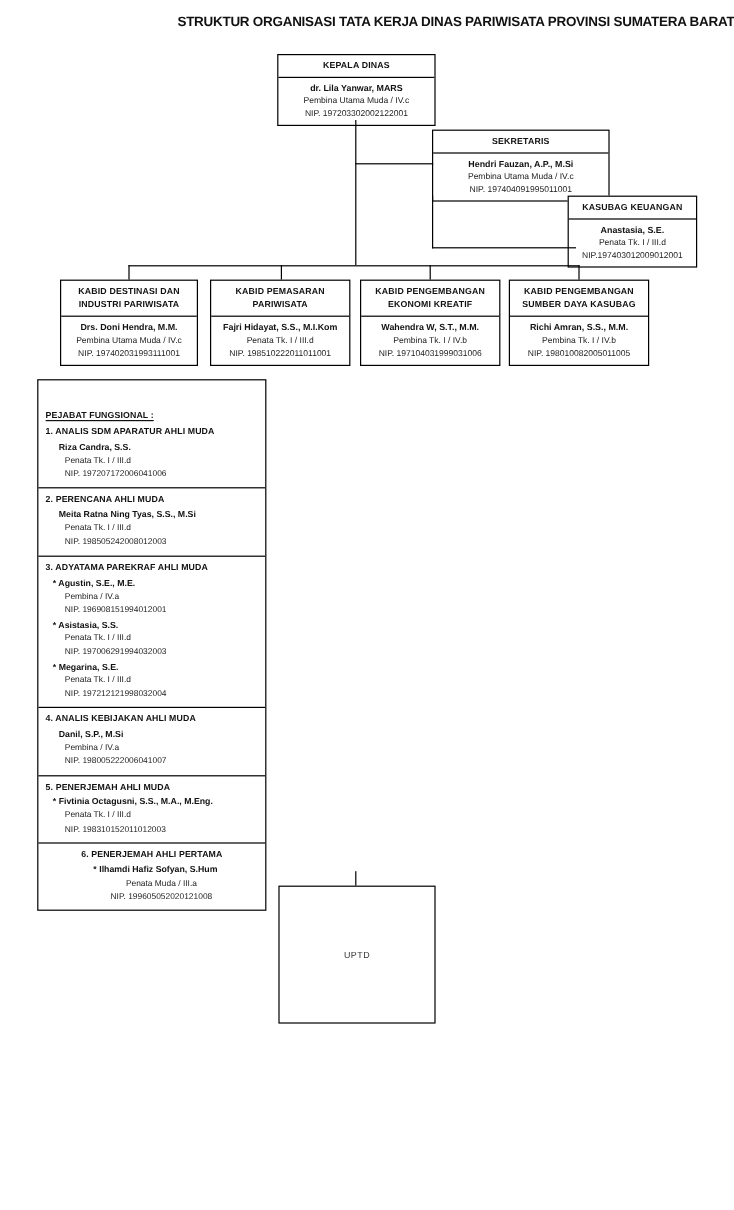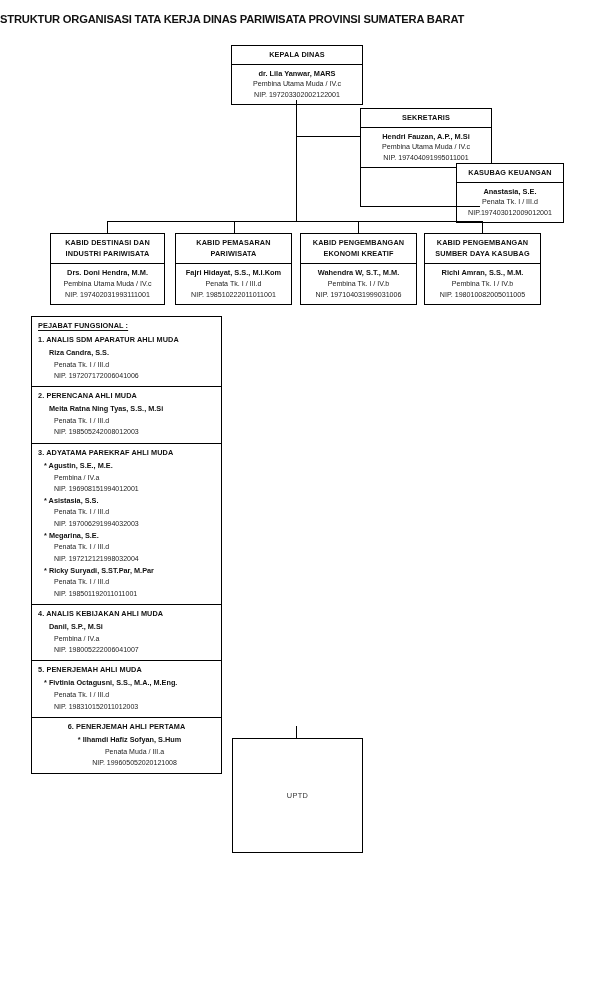--- a/index.html
+++ b/index.html
@@ -15,21 +15,21 @@
     color: #1a1a1a;
     overflow: hidden;
   }
 
   
   #chart-title {
     position: absolute;
     left: 0;
     top: 13px;
     width: 612px;
-    text-align: left;
+    text-align: right;
     font-size: 11.2px;
     font-weight: bold;
     letter-spacing: -0.2px;
     color: #111111;
   }
 
   
   .box {
     position: absolute;
     border: 1.4px solid #000000;
@@ -152,30 +152,30 @@
 
 <div class="box" id="box-kepala-dinas" style="left:231px; top:45px; width:132px;">
   <div class="box-title">KEPALA DINAS</div>
   <div class="box-body">
     <div class="nm">dr. Lila Yanwar, MARS</div>
     <div class="rk">Pembina Utama Muda / IV.c</div>
     <div class="nip">NIP. 197203302002122001</div>
   </div>
 </div>
 
-<div class="box" id="box-sekretaris" style="left:360px; top:108px; width:132px;text-align:center;">
+<div class="box" id="box-sekretaris" style="left:360px; top:108px; width:148px;text-align:center;">
   <div class="box-title">SEKRETARIS</div>
   <div class="box-body">
     <div class="nm">Hendri Fauzan, A.P., M.Si</div>
     <div class="rk">Pembina Utama Muda / IV.c</div>
     <div class="nip">NIP. 197404091995011001</div>
   </div>
 </div>
 
-<div class="box" id="box-kasubag" style="left:456px; top:163px; width:108px;">
+<div class="box" id="box-kasubag" style="left:473px; top:163px; width:108px;">
   <div class="box-title">KASUBAG KEUANGAN</div>
   <div class="box-body">
     <div class="nm">Anastasia, S.E.</div>
     <div class="rk">Penata Tk. I / III.d</div>
     <div class="nip">NIP.197403012009012001</div>
   </div>
 </div>
 
 <div class="line vline" style="left:296px; top:100px; height:121px;"></div>
 
@@ -235,21 +235,21 @@
   <div class="box-body">
     <div class="nm">Richi Amran, S.S., M.M.</div>
     <div class="rk">Pembina Tk. I / IV.b</div>
     <div class="nip">NIP. 198010082005011005</div>
   </div>
 </div>
 
 <div id="pejabat-panel">
 
 <div class="pf-group">
-      <div class="pf-header underline" style="margin-bottom: 3px;">PEJABAT FUNGSIONAL :</div>
+      <div class="pf-header underline" style="margin-bottom: 3px; margin-top: 20px;">PEJABAT FUNGSIONAL :</div>
       <div class="pf-header">1. ANALIS SDM APARATUR AHLI MUDA</div>
       <div class="pf-person">
         <div class="pf-name">Riza Candra, S.S.</div>
         <div class="pf-rank">Penata Tk. I / III.d</div>
         <div class="pf-nip">NIP. 197207172006041006</div>
       </div>
     </div>
     <div class="pf-group">
       <div class="pf-header">2. PERENCANA AHLI MUDA</div>
       <div class="pf-person">
@@ -267,25 +267,20 @@
       </div>
       <div class="pf-person bulleted">
         <div class="pf-name"><span class="bullet">* </span>Asistasia, S.S.</div>
         <div class="pf-rank">Penata Tk. I / III.d</div>
         <div class="pf-nip">NIP. 197006291994032003</div>
       </div>
       <div class="pf-person bulleted">
         <div class="pf-name"><span class="bullet">* </span>Megarina, S.E.</div>
         <div class="pf-rank">Penata Tk. I / III.d</div>
         <div class="pf-nip">NIP. 197212121998032004</div>
-      </div>
-      <div class="pf-person bulleted">
-        <div class="pf-name"><span class="bullet">* </span>Ricky Suryadi, S.ST.Par, M.Par</div>
-        <div class="pf-rank">Penata Tk. I / III.d</div>
-        <div class="pf-nip">NIP. 198501192011011001</div>
       </div>
     </div>
     <div class="pf-group">
       <div class="pf-header">4. ANALIS KEBIJAKAN AHLI MUDA</div>
       <div class="pf-person">
         <div class="pf-name">Danil, S.P., M.Si</div>
         <div class="pf-rank">Pembina / IV.a</div>
         <div class="pf-nip">NIP. 198005222006041007</div>
       </div>
     </div>

